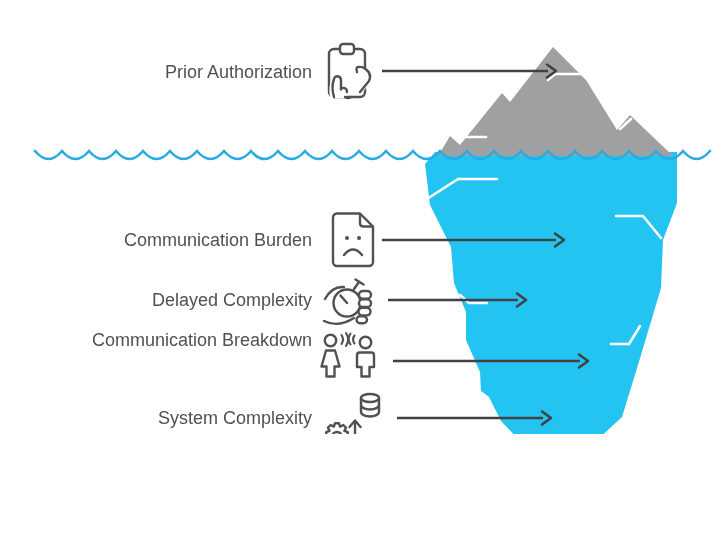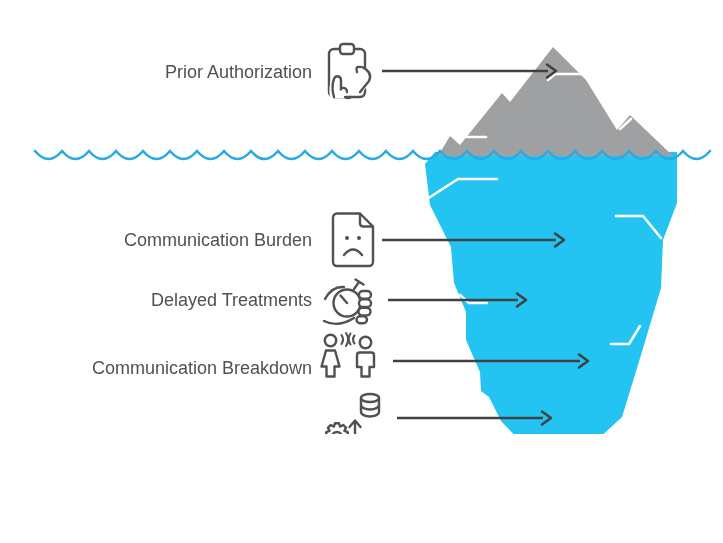--- a/index.html
+++ b/index.html
@@ -93,50 +93,51 @@
   <span class="icon" style="left:317px;top:210px;">
     <svg width="54" height="60" viewBox="0 0 54 60">
       <path class="ic" d="M10,3.5 H33 L46,16.5 V52 a4,4 0 0 1 -4,4 H10 a4,4 0 0 1 -4,-4 V7.5 a4,4 0 0 1 4,-4 Z"></path>
       <path class="ic" d="M33,4 v9 q0,3.5 3.5,3.5 h9"></path>
       <circle class="ic-dot" cx="20" cy="28" r="2"></circle>
       <circle class="ic-dot" cx="32" cy="28" r="2"></circle>
       <path class="ic" d="M17,45 q9,-11 18,0"></path>
     </svg>
   </span>
 
-  <span class="label" style="top:288px;">Delayed Treatments</span>
+  <span class="label" style="top:288px;">Delayed Complexity</span>
   <span class="icon" style="left:308px;top:272px;">
     <svg width="66" height="56" viewBox="0 0 66 56">
       <path class="ic" d="M7,27 q7,-13 19,-12"></path>
       <path class="ic" d="M6,49 q14,7 30,-3"></path>
       <circle class="ic" cx="29" cy="31" r="13.5"></circle>
       <path class="ic" d="M29,31 L22.5,23.5"></path>
       <path class="ic" d="M36,17 L41,10"></path>
       <path class="ic" d="M37.5,7.5 L45.5,12.5"></path>
       <rect class="ic-white" x="41" y="19" width="12" height="7.6" rx="3.8"></rect>
       <rect class="ic-white" x="41" y="27.4" width="12" height="7.6" rx="3.8"></rect>
       <rect class="ic-white" x="40.5" y="35.8" width="12" height="7.6" rx="3.8"></rect>
       <rect class="ic-white" x="38.5" y="44.2" width="10.5" height="7" rx="3.5"></rect>
     </svg>
   </span>
 
-  <span class="label" style="top:356px;">Communication Breakdown</span>
+  <span class="label" style="top:328px;">Communication Breakdown</span>
   <span class="icon" style="left:306px;top:331px;">
     <svg width="66" height="58" viewBox="0 0 66 58">
       <circle class="ic" cx="14.5" cy="9.5" r="5.7"></circle>
       <path class="ic" d="M10,19.5 h9 l4.5,16 h-5 v10 h-8 v-10 h-5 z"></path>
       <circle class="ic" cx="49.5" cy="11.5" r="5.7"></circle>
       <path class="ic" d="M43.5,21.5 h12 q2.5,0 2.5,3 v11.5 h-4.5 v9.5 h-8 v-9.5 h-4.5 v-11.5 q0,-3 2.5,-3 z"></path>
       <path class="ic-thin" d="M25.5,4 q3,4.5 0,9"></path>
       <path class="ic-thin" d="M30,2 q4.5,6.5 0,13"></path>
       <path class="ic-thin" d="M34.5,2.5 q-4,5.5 0,11"></path>
       <path class="ic-thin" d="M38.5,4.5 q-3,4 0,8"></path>
     </svg>
   </span>
 
+  <span class="label" style="top:406px;">System Complexity</span>
   <span class="icon" style="left:311px;top:388px;">
     <svg width="66" height="64" viewBox="0 0 66 64">
       <path class="ic" d="M8.9,50.5 L5.2,47.9 L5.2,44.1 L8.6,42.9 L7,39.7 L9.7,37 L12.9,38.6
                           L14.1,35.2 L17.9,35.2 L19.1,38.6 L22.3,37 L25,39.7 L23.4,42.9
                           L26.8,44.1 L26.8,47.9 L23.4,49.1 L22.5,51.5"></path>
       <path class="ic" d="M11,49 a5,5 0 0 1 10,0"></path>
       <path class="ic-erase" d="M2,57 q5.5,-9 11,0 q5.5,-9 11,0 q5.5,-9 11,0 q5.5,-9 11,0 q5.5,-9 11,0 L57,64 L2,64 Z"></path>
       <path class="ic" d="M2,57 q5.5,-8 11,0 q5.5,-8 11,0 q5.5,-8 11,0 q5.5,-8 11,0 q5.5,-8 11,0"></path>
       <path class="ic" d="M34,50 V34"></path>
       <path class="ic" d="M28.5,39 L34,32.5 L39.5,39"></path>

